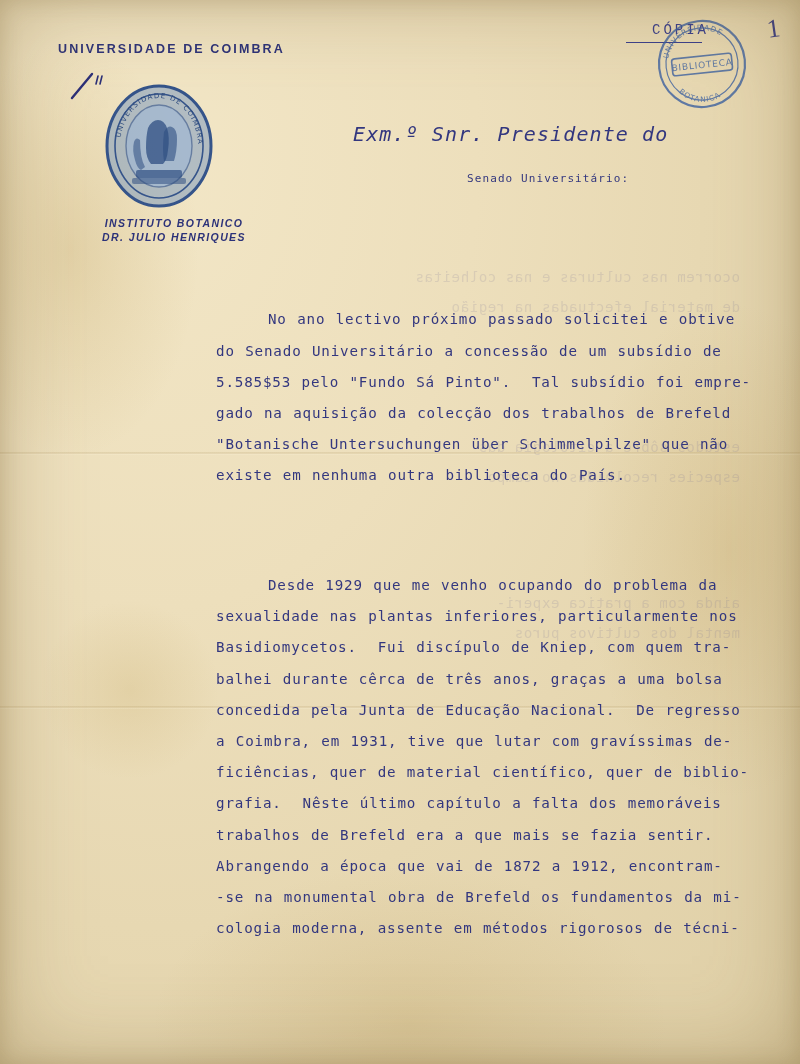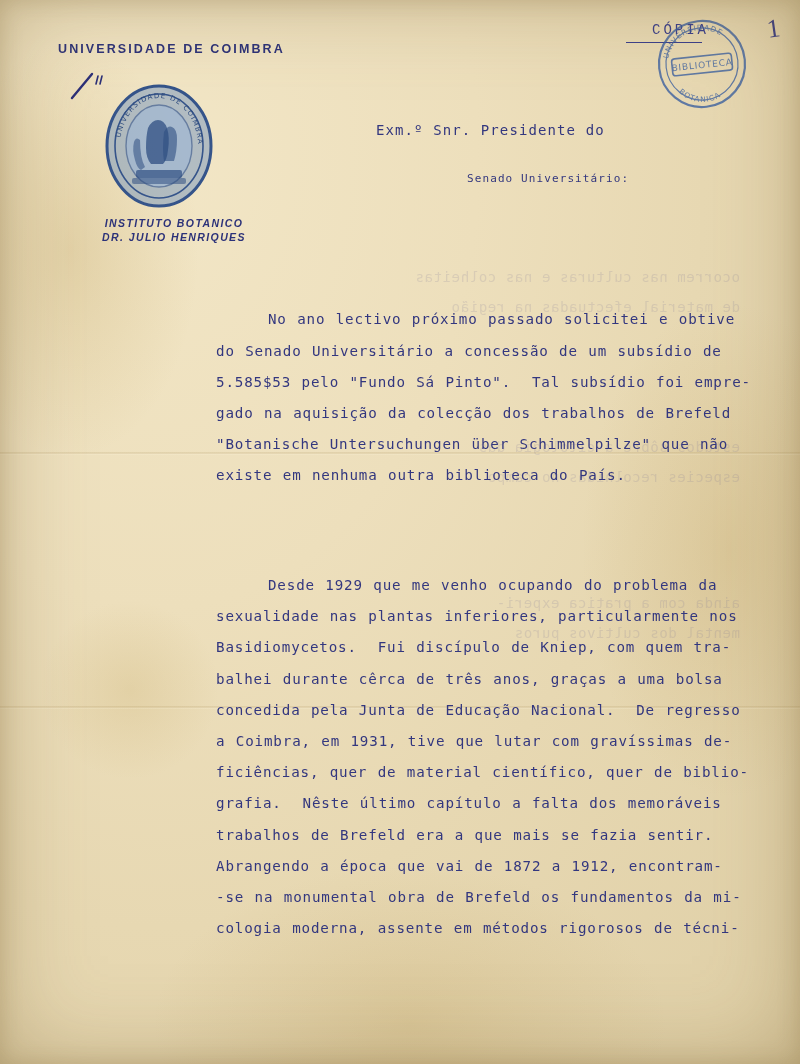--- a/index.html
+++ b/index.html
@@ -120,24 +120,25 @@
     position: absolute;
     right: 52px; top: 18px;
     width: 92px; height: 92px;
     opacity: 0.78;
     transform: rotate(-6deg);
   }
 
   
   .addressee {
     position: absolute;
-    left: 376px; top: 122px;
-    font-size: 14px;
+    left: 353px; top: 122px;
+    font-size: 20px;
     letter-spacing: 1.1px;
     color: #33377f;
+    font-style: italic;
   }
   .addressee2 {
     position: absolute;
     left: 467px; top: 172px;
     font-size: 11px;
     letter-spacing: 1.1px;
     color: #33377f;
   }
   .body {
     position: absolute;

